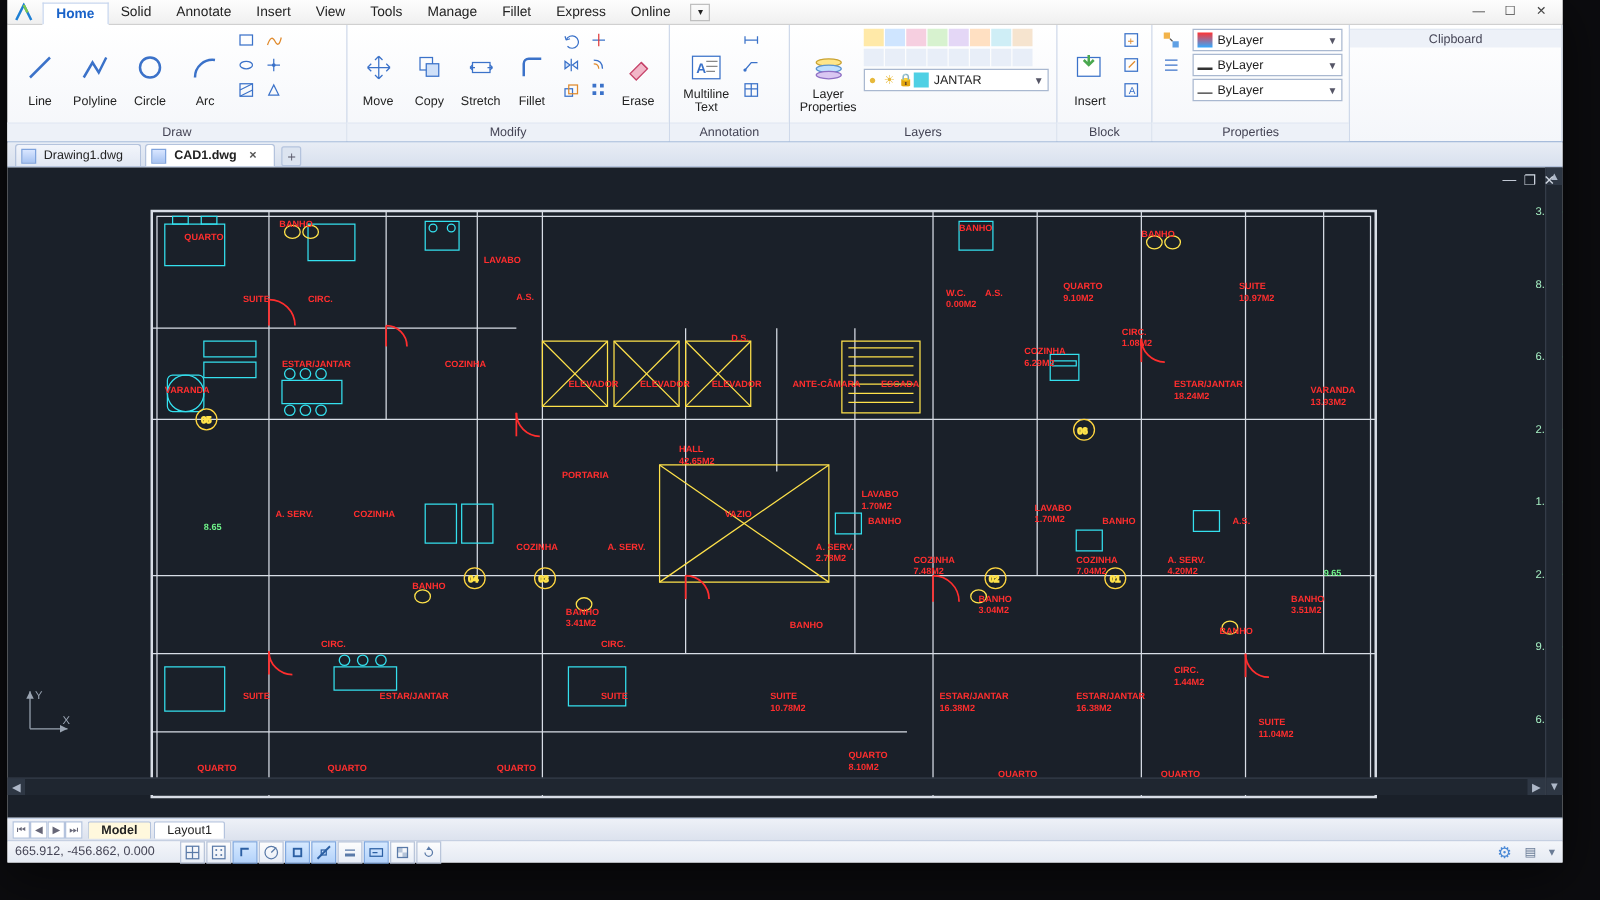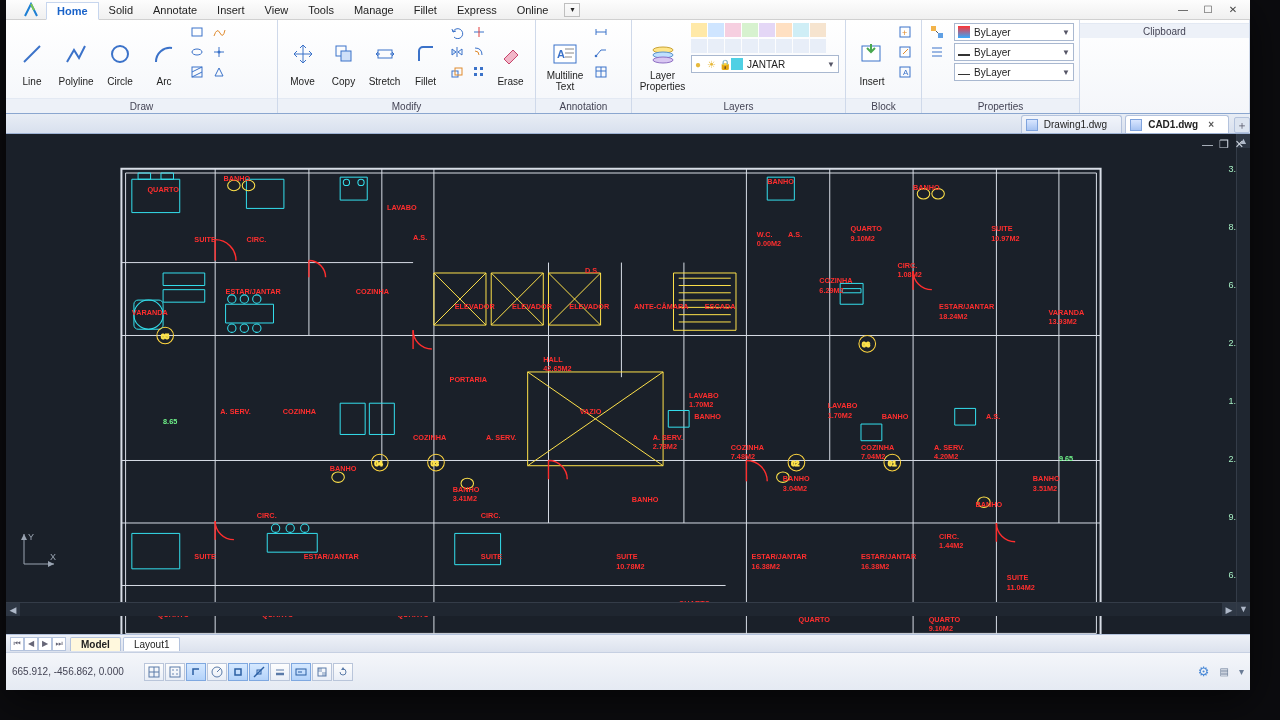--- a/index.html
+++ b/index.html
@@ -1,21 +1,21 @@
 <!DOCTYPE html>
 <html><head>
 <meta charset="utf-8">
 <style>
   * { margin: 0; padding: 0; box-sizing: border-box; font-family: "Segoe UI", Tahoma, sans-serif; }
   html, body { width: 1280px; height: 720px; overflow: hidden; background:#000; }
   .photo-bg { position:absolute; inset:0; background: radial-gradient(ellipse at 20% 50%, #2a2a30 0%, #0a0a0d 65%, #000 100%); }
   .laptop-bezel { position:absolute; left:0; top:0; right:0; bottom:0; border:18px solid #0c0c0f; border-left-width:6px; border-right-width:30px; border-top-width:0; border-bottom-width:30px; box-shadow: inset 0 0 40px rgba(0,0,0,.8); }
   .app { position:absolute; left:6px; top:0; width:1244px; height:690px; background:#fff; display:flex; flex-direction:column; font-size:11px; color:#222; box-shadow:0 10px 40px rgba(0,0,0,.6); transform-origin: top left; }
   
-  .menubar { height:20px; background:linear-gradient(#fdfdfd,#f0f0f0); display:flex; align-items:center; padding:0 16px; border-bottom:1px solid #d0d0d0; }
+  .menubar { height:20px; background:linear-gradient(#fdfdfd,#f0f0f0); display:flex; align-items:center; padding:0 4px; border-bottom:1px solid #d0d0d0; }
   .menubar .logo { width:18px; height:18px; margin-right:6px; display:flex; align-items:center; justify-content:center; }
   .menubar .logo svg { width:16px; height:16px; }
   .menubar .tab { padding:2px 10px; cursor:default; }
   .menubar .tab.active { background:#fff; border:1px solid #c7d6ee; border-bottom:1px solid #fff; color:#1a63c9; font-weight:600; position:relative; top:1px; }
   .menubar .over { margin-left:6px; border:1px solid #bfbfbf; width:16px; height:14px; display:flex; align-items:center; justify-content:center; font-size:8px; }
   
   .ribbon { height:94px; background:linear-gradient(#fff,#f4f6fa); border-bottom:1px solid #8aa6cf; display:flex; }
   .panel { border-right:1px solid #cfd9ea; display:flex; flex-direction:column; padding:3px 6px 0 6px; }
   .panel-body { flex:1; display:flex; align-items:flex-start; gap:4px; }
   .panel-title { height:15px; text-align:center; font-size:10px; color:#445; border-top:1px solid #e3e9f3; margin:0 -6px; line-height:15px; background:#edf1f8; }
@@ -24,21 +24,21 @@
   .bigbtn .lbl { font-size:10px; text-align:center; line-height:11px; height:22px; display:flex; align-items:center; }
   .smallgrid { display:flex; flex-direction:column; gap:2px; }
   .smallbtn { width:18px; height:18px; border:1px solid transparent; border-radius:2px; display:flex; align-items:center; justify-content:center; cursor:default; }
   .smallbtn svg, .bigbtn svg { display:block; }
   .drop { width:120px; height:18px; border:1px solid #a9b8d0; background:#fff; display:flex; align-items:center; padding:0 3px; font-size:10px; margin-bottom:2px; position:relative; }
   .drop .sw { width:12px; height:12px; margin-right:4px; }
   .drop .car { position:absolute; right:3px; font-size:8px; color:#556; }
   .layerstrip { display:flex; gap:1px; }
   .layerstrip span { width:16px; height:14px; }
   
-  .doctabs { height:20px; background:linear-gradient(#e8edf5,#d8e0ee); display:flex; align-items:flex-end; padding-left:6px; border-bottom:1px solid #9fb3d4;justify-content:flex-end; }
+  .doctabs { height:20px; background:linear-gradient(#e8edf5,#d8e0ee); display:flex; align-items:flex-end; padding-left:6px; border-bottom:1px solid #9fb3d4; }
   .doctab { height:18px; padding:0 14px 0 22px; background:linear-gradient(#f2f5fb,#e2e8f3); border:1px solid #b4c3dd; border-bottom:none; border-radius:3px 3px 0 0; margin-right:3px; font-size:10px; display:flex; align-items:center; position:relative; }
   .doctab.active { background:#fff; font-weight:600; }
   .doctab .dicon { position:absolute; left:4px; width:12px; height:12px; background:linear-gradient(#d9e6ff,#a7c3f2); border:1px solid #7fa3dd; }
   .doctab .xclose { margin-left:10px; font-weight:bold; color:#555; }
   .newtab { width:16px; height:16px; background:#dce4f0; border:1px solid #b4c3dd; border-radius:2px; display:flex; align-items:center; justify-content:center; font-size:11px; color:#556; margin-left:2px; }
   
   .canvas-wrap { flex:1; position:relative; background:#1a2029; overflow:hidden; }
   .canvas-wrap .winbtns { position:absolute; right:6px; top:4px; display:flex; gap:6px; color:#cfd6e0; font-size:11px; z-index:5; }
   .ruler-right { position:absolute; right:0; top:0; bottom:0; width:28px; }
   .ruler-right .tick { position:absolute; right:4px; color:#a7f0c4; font-size:9px; }
@@ -49,21 +49,21 @@
   .roomlabel { fill:#ff2e2e; font:700 7px sans-serif; }
   .dimlabel  { fill:#70f58a; font:700 7px sans-serif; }
   .circmark  { stroke:#ffd640; fill:none; }
   
   .modeltabs { height:18px; background:linear-gradient(#eef1f7,#dce2ee); display:flex; align-items:center; padding-left:4px; border-top:1px solid #b4c3dd; font-size:10px; }
   .modeltabs .nav { display:flex; gap:0; margin-right:4px; }
   .modeltabs .nav span { width:14px; height:14px; border:1px solid #b4c3dd; background:#fff; display:flex; align-items:center; justify-content:center; font-size:8px; color:#667; }
   .mt { padding:1px 10px; border:1px solid #b4c3dd; border-bottom:none; background:#fff; margin-right:2px; border-radius:2px 2px 0 0; }
   .mt.active { background:#fff8dd; font-weight:600; }
   
-  .status { height:38px; background:linear-gradient(#f4f6fa,#e5eaf3); border-top:1px solid #c6d0e2; display:flex; align-items:center; padding:0 6px; font-size:10px; color:#445; gap:10px; }
+  .status { height:18px; background:linear-gradient(#f4f6fa,#e5eaf3); border-top:1px solid #c6d0e2; display:flex; align-items:center; padding:0 6px; font-size:10px; color:#445; gap:10px; }
   .statbtns { display:flex; gap:1px; margin-left:10px; }
   .statbtn { width:20px; height:18px; border:1px solid #b9c5da; background:linear-gradient(#fdfdfd,#e9eef7); display:flex; align-items:center; justify-content:center; }
   .statbtn.on { background:linear-gradient(#d6e9ff,#b3d2fa); border-color:#7fa8e0; }
   .spacer { flex:1; }
   .gear { color:#4a89d6; font-size:13px; }
   .win-sys { position:absolute; right:6px; top:2px; display:flex; gap:3px; }
   .win-sys span { width:22px; height:14px; display:flex; align-items:center; justify-content:center; font-size:10px; color:#444; }
   .scroll-h { position:absolute; left:0; right:14px; bottom:18px; height:14px; background:#1f2630; border-top:1px solid #343c48; display:flex; }
   .scroll-h .arr { width:14px; background:#2e3744; color:#aeb8c8; font-size:9px; display:flex; align-items:center; justify-content:center; }
   .scroll-h .track { flex:1; }

